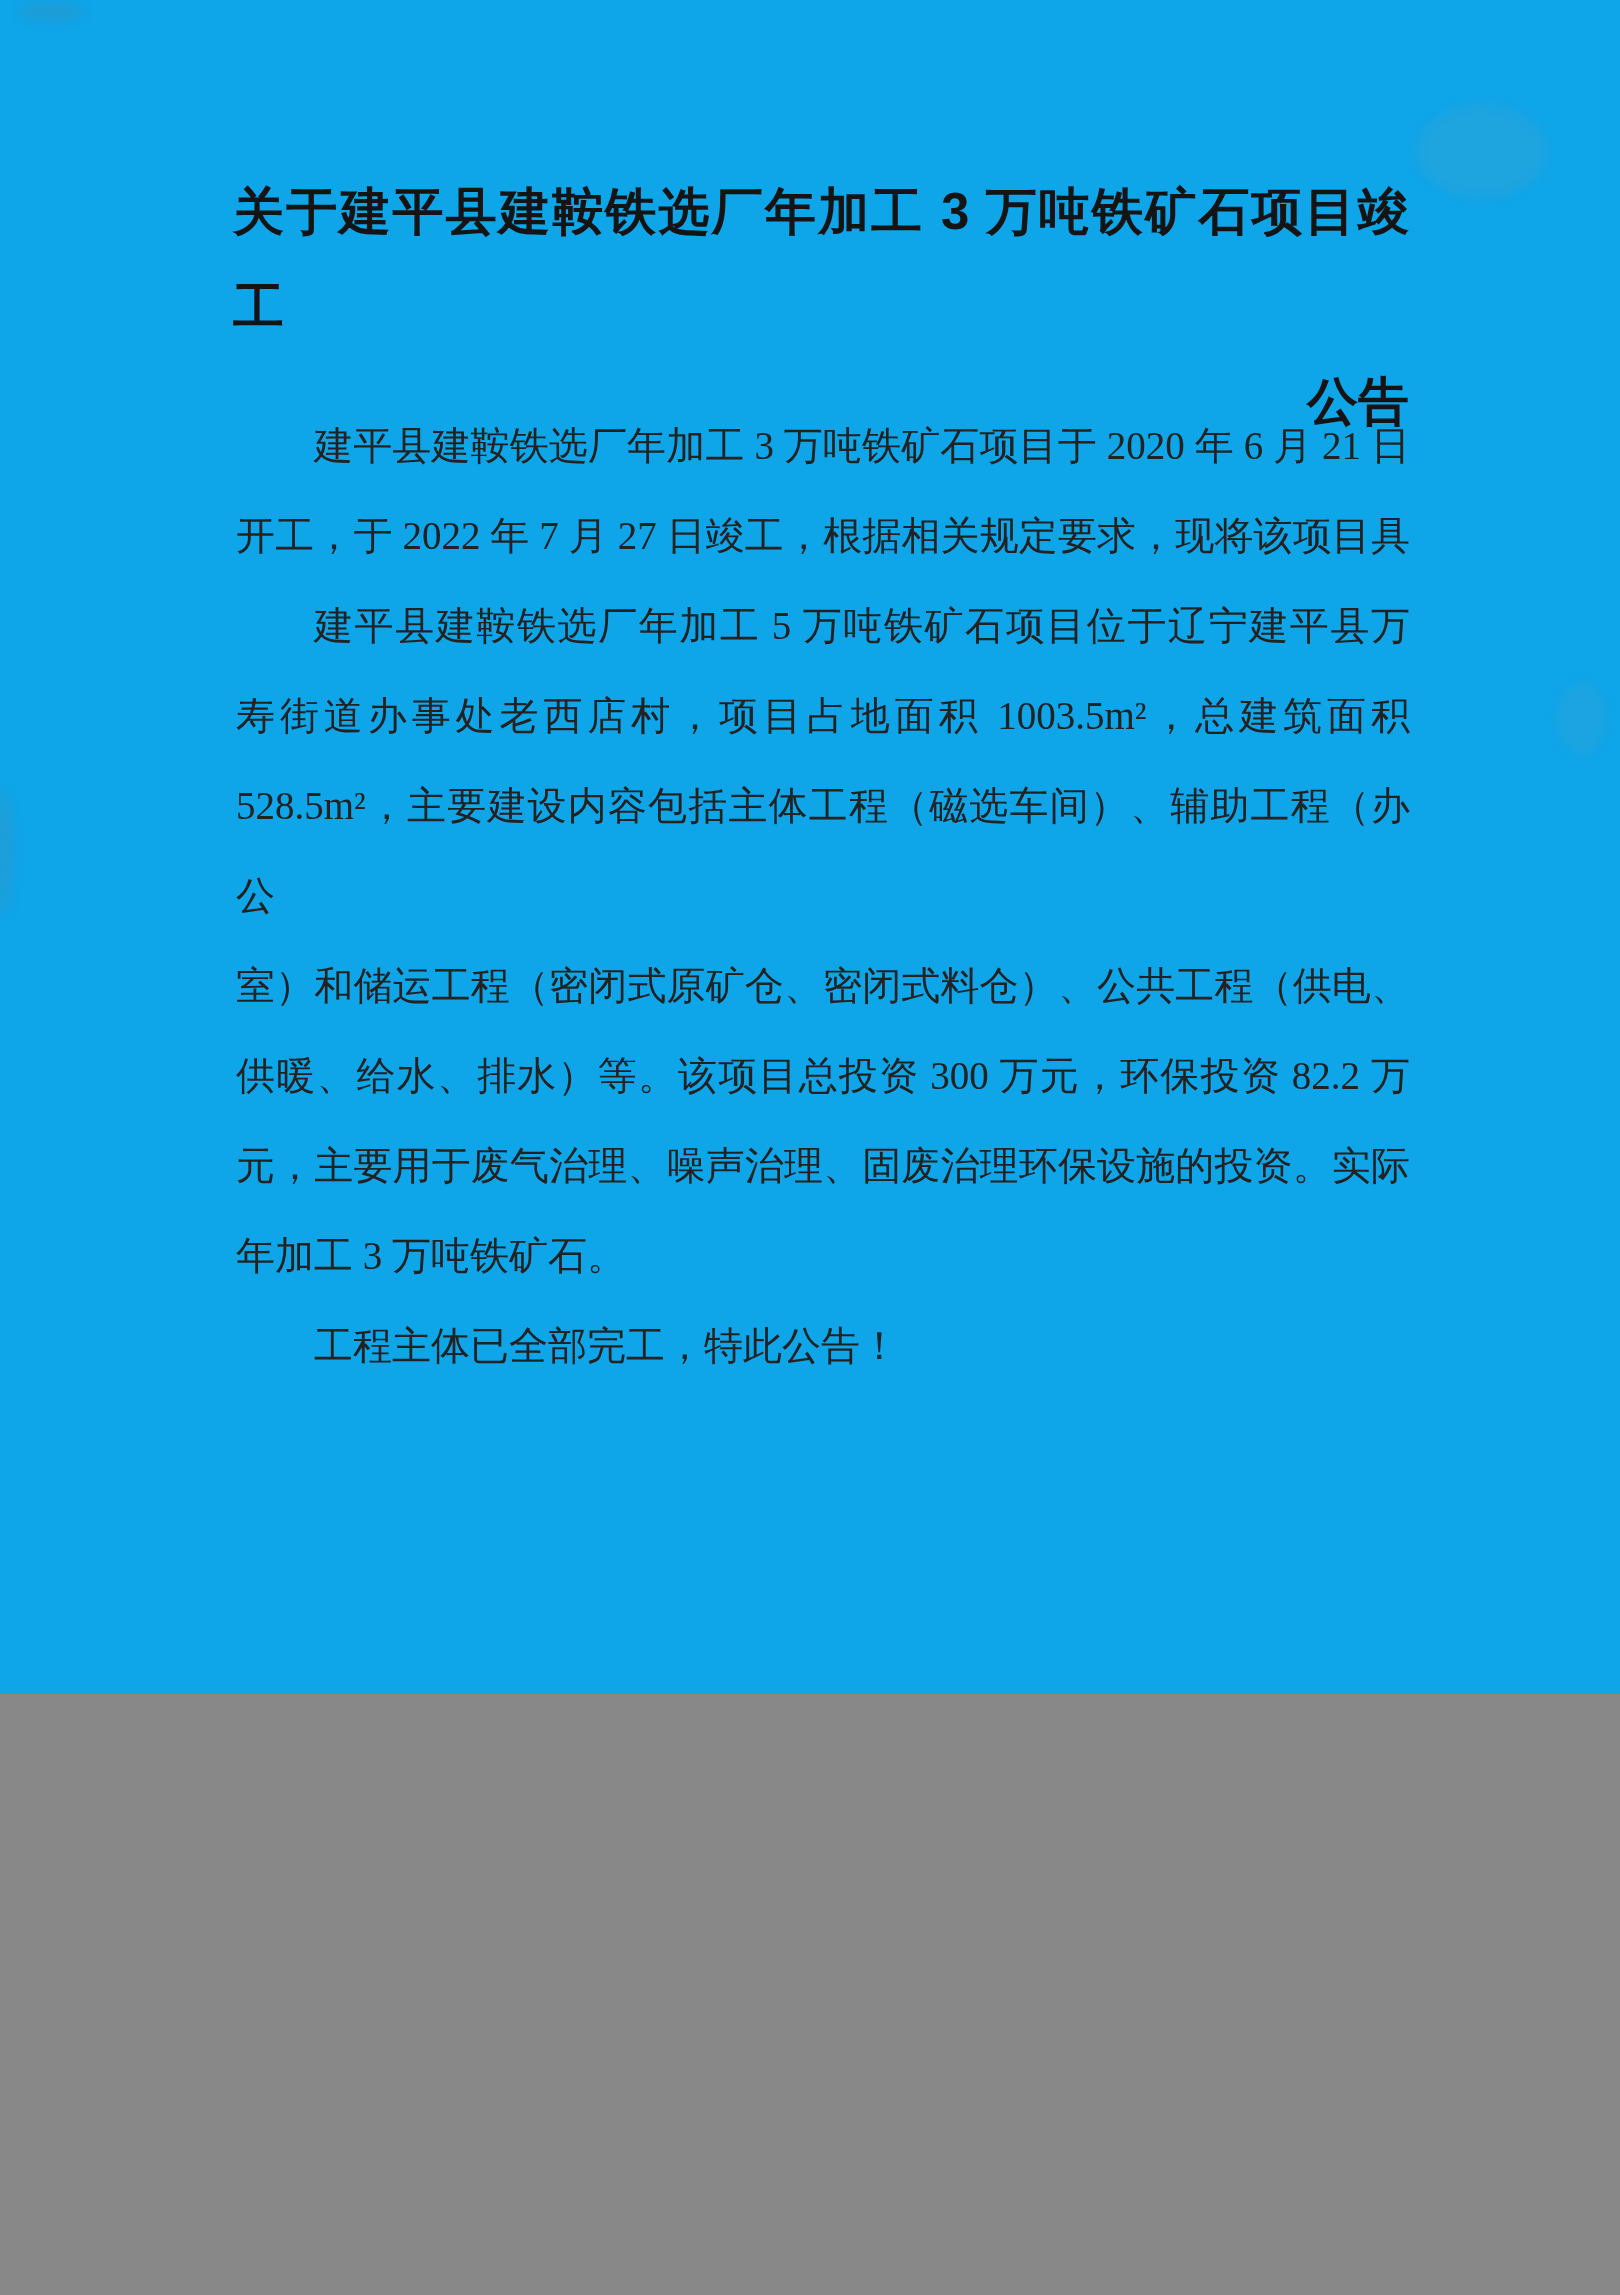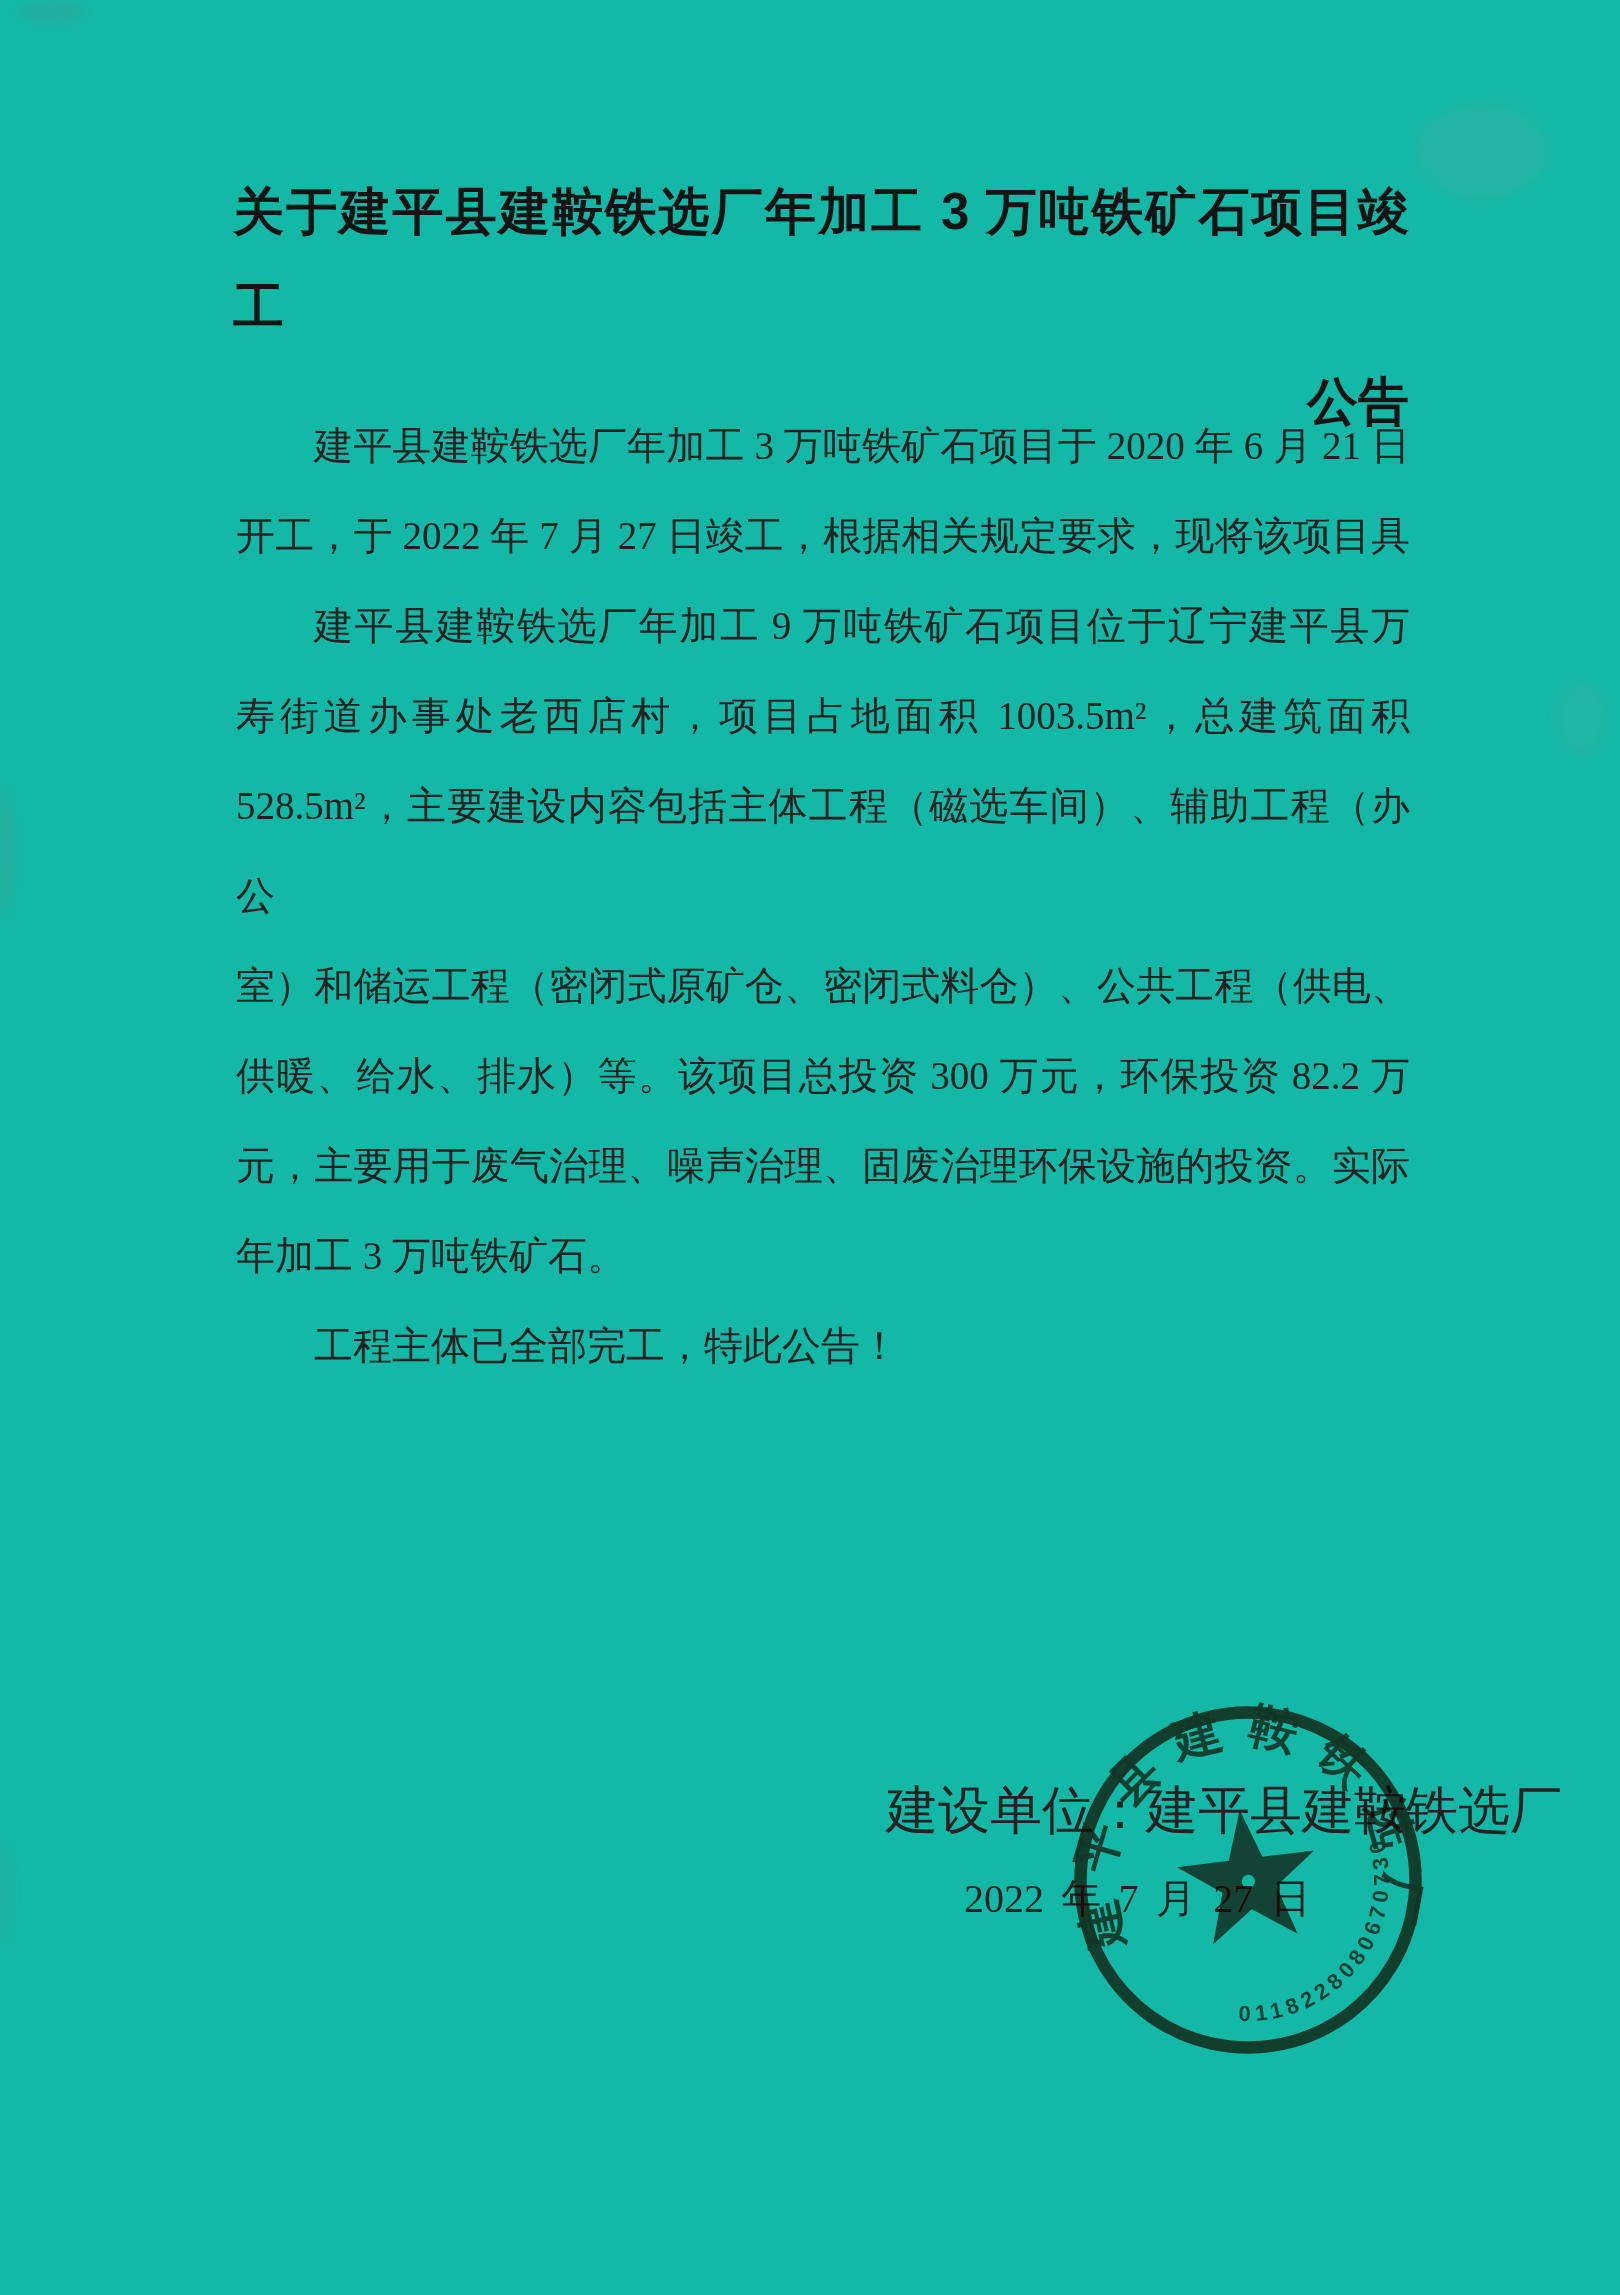--- a/index.html
+++ b/index.html
@@ -1,18 +1,18 @@
 <!DOCTYPE html>
 <html style="font-size:11.7px"><head>
 <meta charset="utf-8">
 <style>
   html,body{margin:0;padding:0;background:#888;}
   .page{
-    position:relative; width:1620px; height:2295px;
-    background:#14b8a6; overflow:hidden;
+    position:relative; width:1620px; height:1694px;
+    background:#0ea5e9; overflow:hidden;
     font-family:"Liberation Serif","DejaVu Serif",serif;
     color:#1e1e1e;
   }
   
   .title{
     position:absolute; left:233px; top:164px; width:1176px;
     font-family:"Liberation Sans","DejaVu Sans",sans-serif;
     font-weight:bold; font-size:51px; line-height:95px; color:#141414;
   }
   .title-l1{ text-align:justify; text-align-last:justify; }
@@ -54,21 +54,21 @@
 <div class="page">
 
   <div class="title">
     <div class="title-l1">关于建平县建鞍铁选厂年加工 3 万吨铁矿石项目竣工</div>
     <div class="title-l2">公告</div>
   </div>
 
   <div class="body-block">
     <div class="bline fill indent">建平县建鞍铁选厂年加工 3 万吨铁矿石项目于 2020 年 6 月 21 日</div>
     <div class="bline fill">开工，于 2022 年 7 月 27 日竣工，根据相关规定要求，现将该项目具</div>
-    <div class="bline fill indent">建平县建鞍铁选厂年加工 9 万吨铁矿石项目位于辽宁建平县万</div>
+    <div class="bline fill indent">建平县建鞍铁选厂年加工 5 万吨铁矿石项目位于辽宁建平县万</div>
     <div class="bline fill">寿街道办事处老西店村，项目占地面积 1003.5m²，总建筑面积</div>
     <div class="bline fill">528.5m²，主要建设内容包括主体工程（磁选车间）、辅助工程（办公</div>
     <div class="bline fill">室）和储运工程（密闭式原矿仓、密闭式料仓）、公共工程（供电、</div>
     <div class="bline fill">供暖、给水、排水）等。该项目总投资 300 万元，环保投资 82.2 万</div>
     <div class="bline fill">元，主要用于废气治理、噪声治理、固废治理环保设施的投资。实际</div>
     <div class="bline">年加工 3 万吨铁矿石。</div>
     <div class="bline indent">工程主体已全部完工，特此公告！</div>
   </div>
 
   <div class="sig-unit">建设单位：建平县建鞍铁选厂</div>

